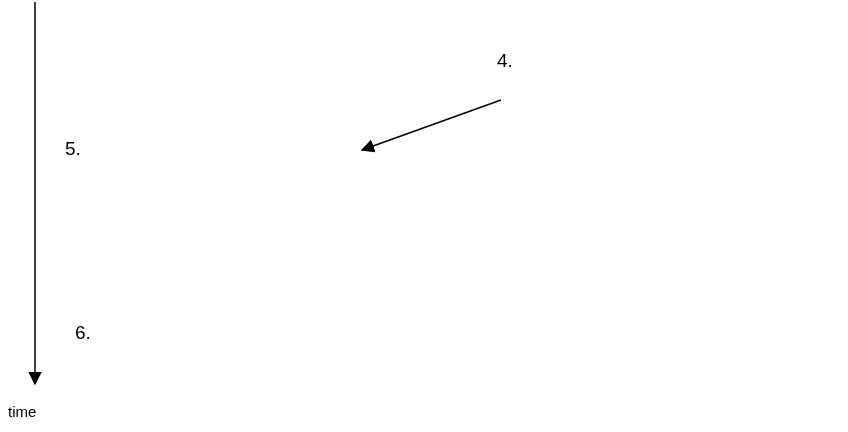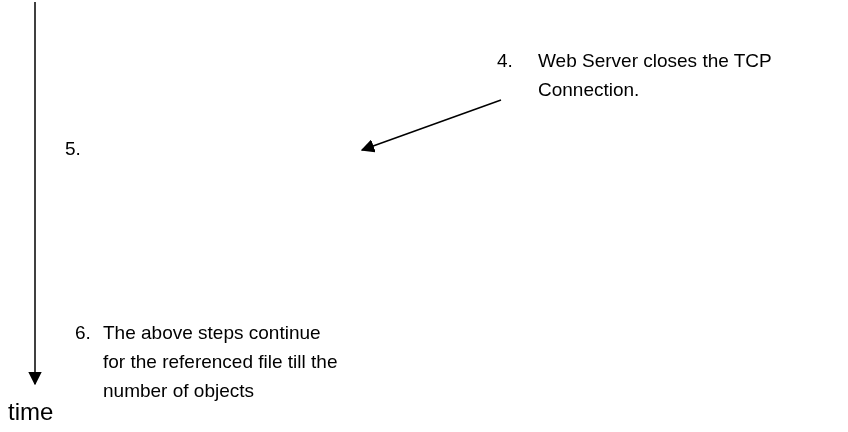--- a/index.html
+++ b/index.html
@@ -38,21 +38,21 @@
     #step4 { left: 497px; top: 46px; }
     #step4 .num { width: 41px; }
     #step5 { left: 65px; top: 134px; }
     #step5 .num { width: 42px; }
     #step6 { left: 75px; top: 318px; }
     #step6 .num { width: 28px; }
     #time-label {
       position: absolute;
       left: 8px;
       top: 400px;
-      font-size: 24px;
+      font-size: 15px;
       line-height: 24px;
     }
   </style>
 </head>
 <body>
 
 <svg class="arrow-layer" width="848" height="432" viewBox="0 0 848 432" xmlns="http://www.w3.org/2000/svg">
   <defs>
     <marker id="arrowhead" viewBox="0 0 10 10" refX="9" refY="5" markerWidth="9" markerHeight="9" orient="auto">
       <path d="M0,0 L10,5 L0,10 z" fill="#000000"></path>
@@ -61,28 +61,23 @@
   <g>
     <line x1="35" y1="2" x2="35" y2="384" stroke="#000000" stroke-width="1.5" marker-end="url(#arrowhead)"></line>
   </g>
   <g>
     <line x1="501" y1="100" x2="362" y2="150" stroke="#000000" stroke-width="1.5" marker-end="url(#arrowhead)"></line>
   </g>
 </svg>
 
 <div class="step" id="step4">
   <span class="num">4.</span>
-  <span class="txt">Web Server closes the TCP
-Connection.</span>
 </div>
 
 <div class="step" id="step5">
   <span class="num">5.</span>
 </div>
 
 <div class="step" id="step6">
   <span class="num">6.</span>
-  <span class="txt">The above steps continue
-for the referenced file till the
-number of objects</span>
 </div>
 
 <div id="time-label">time</div>
 
 </body></html>

